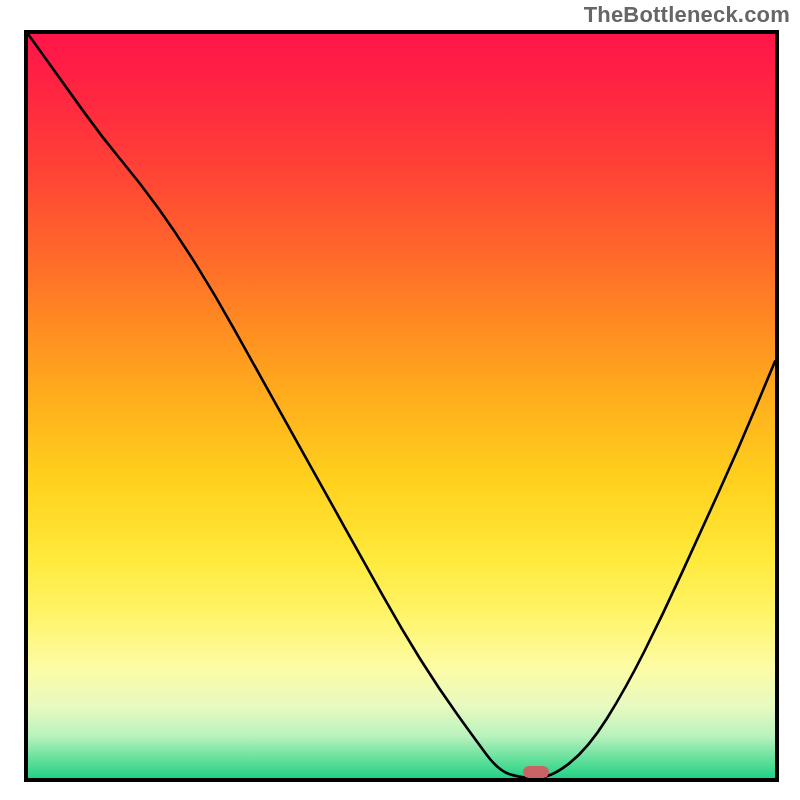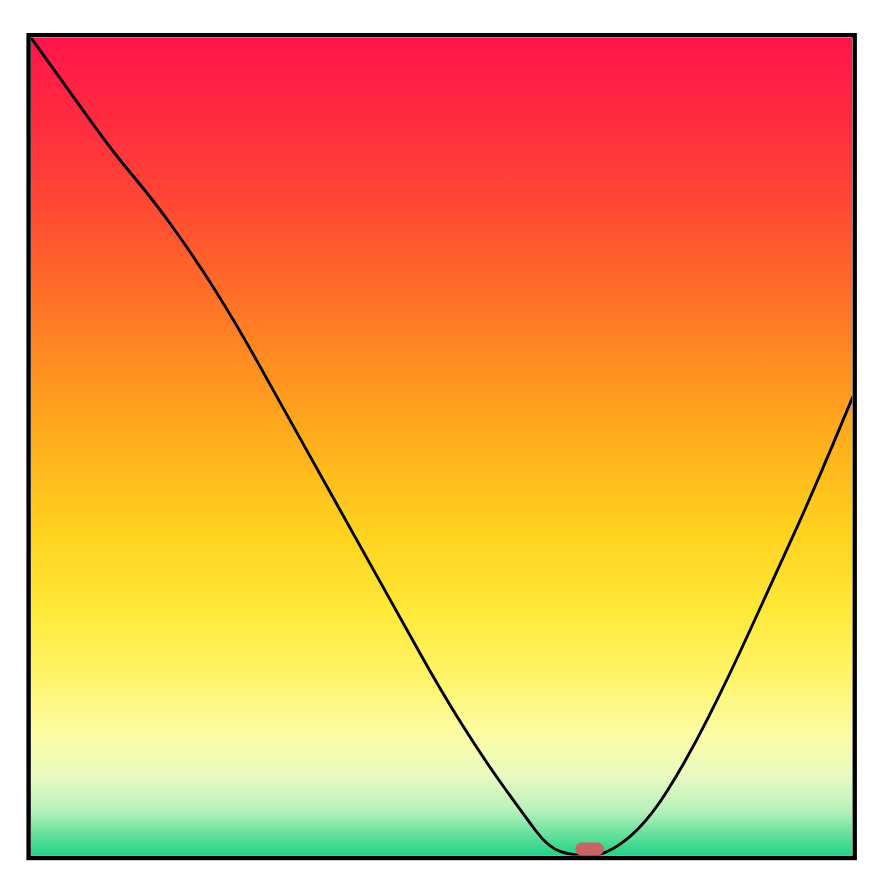--- a/index.html
+++ b/index.html
@@ -51,20 +51,21 @@
     border-radius: 6px;
     background: #c86464;
     transform: translate(-50%, -50%);
   }
 </style>
 </head>
 <body>
 
 <div class="container">
 
+  <div class="watermark">TheBottleneck.com</div>
 
   <div class="plot-area">
     <svg class="gradient-bg" viewBox="0 0 100 100" preserveAspectRatio="none">
       <defs>
         <linearGradient id="bg-grad" x1="0" y1="0" x2="0" y2="1">
             <stop offset="0%" stop-color="#ff154a"></stop>
             <stop offset="10%" stop-color="#ff2b3f"></stop>
             <stop offset="20%" stop-color="#ff4834"></stop>
             <stop offset="30%" stop-color="#ff6a2a"></stop>
             <stop offset="40%" stop-color="#ff8f21"></stop>

